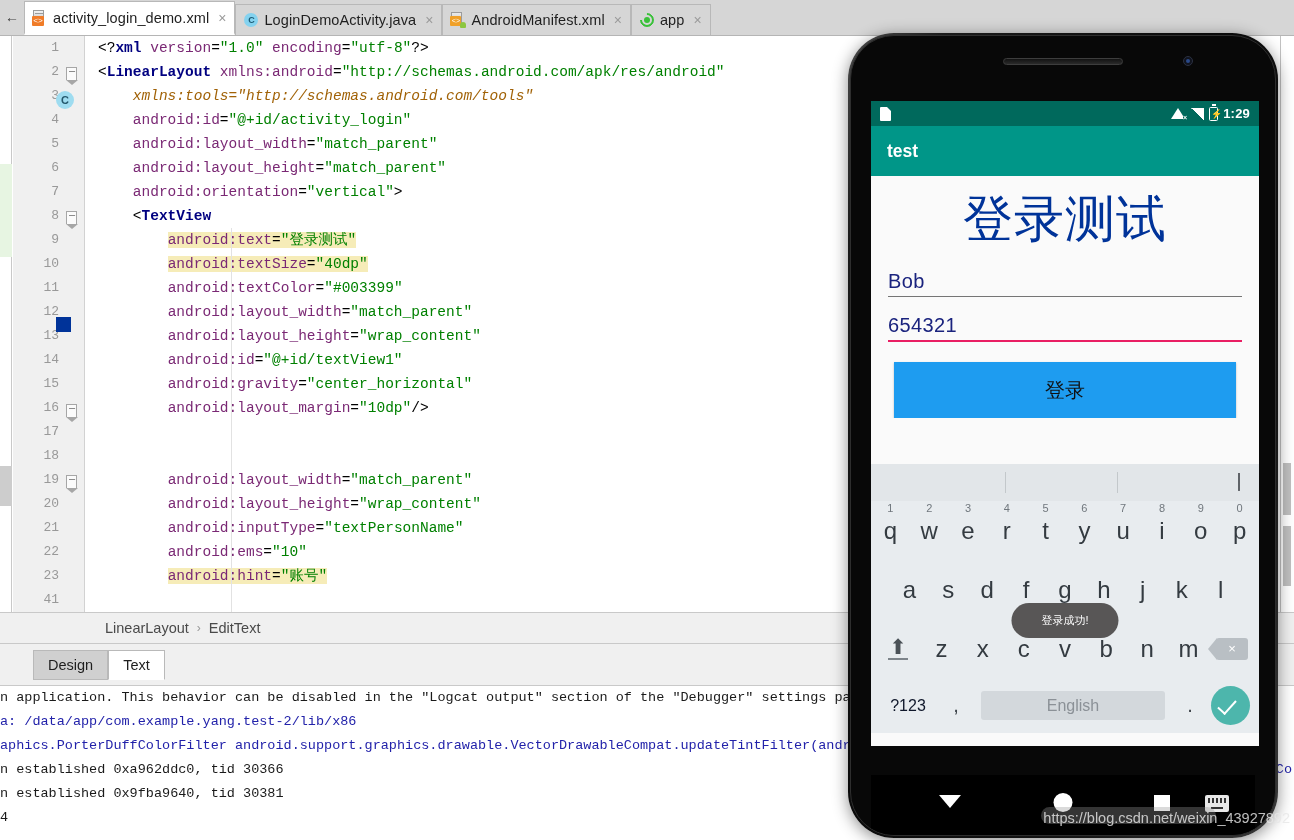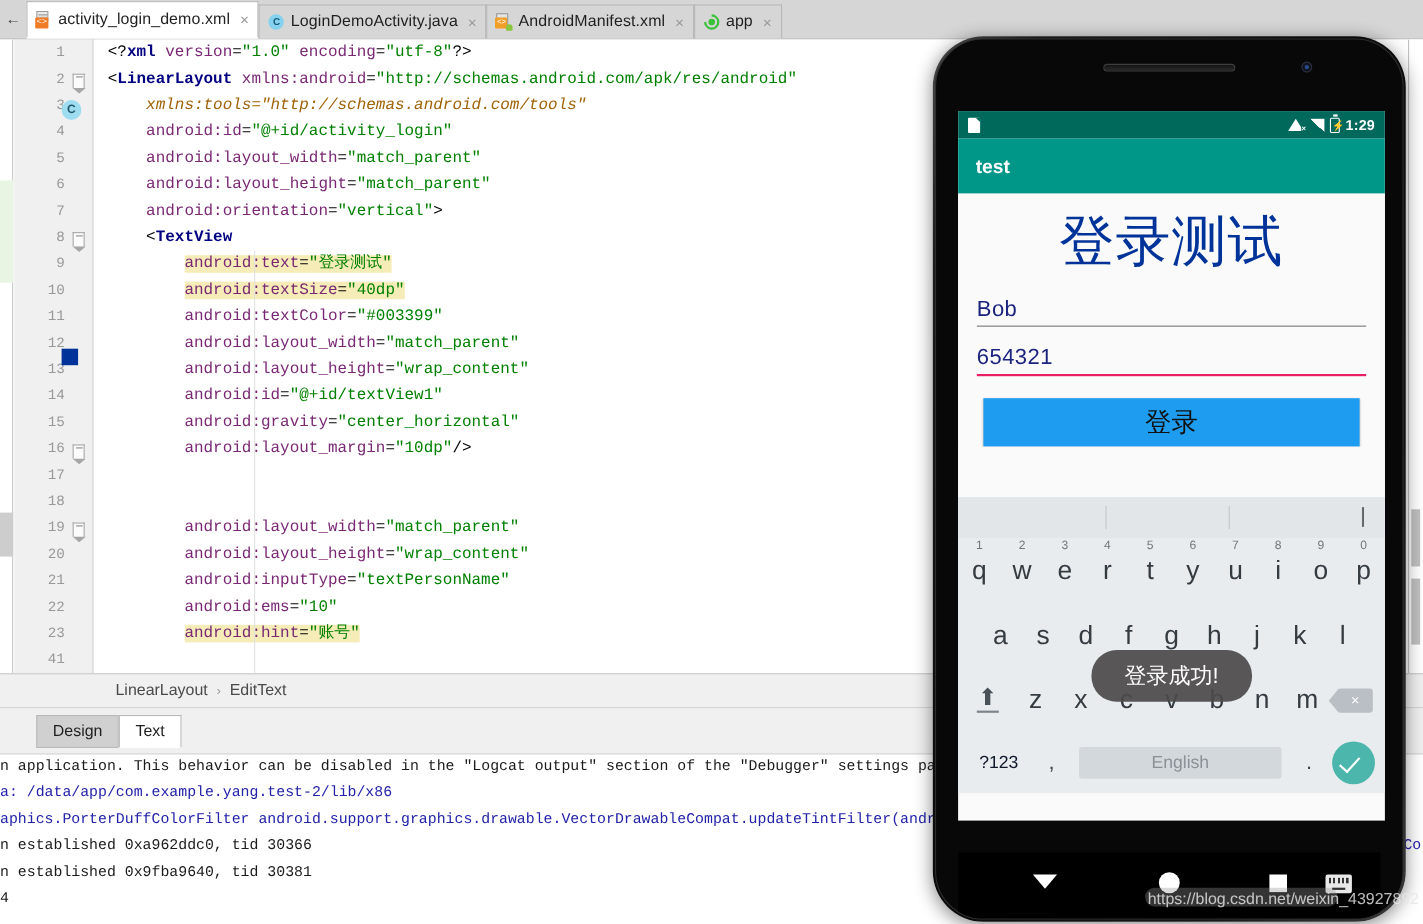--- a/index.html
+++ b/index.html
@@ -265,22 +265,22 @@
     line-height:1.05; letter-spacing:1px;
   }
   .field {
     margin-top:12px; padding-bottom:5px; position:relative;
   }
   .field .val { font-size:20px; color:#1a237e; letter-spacing:.4px; }
   .field .val.num { color:#1a237e; font-family:"Liberation Sans", sans-serif; }
   .underline { height:1.5px; background:#757575; margin-top:3px; }
   .underline.focused { height:2px; background:#e91e63; }
   .login-btn {
-    margin-top:15px; margin-left:6px; margin-right:6px; height:44px;
-    background:#1e9cf0; color:#111; font-size:24px;
+    margin-top:15px; margin-left:6px; margin-right:6px; height:56px;
+    background:#1e9cf0; color:#111; font-size:20px;
     display:flex; align-items:center; justify-content:center;
     box-shadow:0 1px 2px rgba(0,0,0,.25);
   }
   .content-pad { height:46px; background:#fafafa; }
 
   
   .kb { background:#e8ecef; }
   .kb-sugg {
     height:37px; background:#e2e6e9; display:flex; align-items:center;
     position:relative;
@@ -340,21 +340,21 @@
   }
   .kenter .circ:after{
     content:""; position:absolute; left:11px; top:10px; width:8px; height:16px;
     border-right:2.6px solid #fff; border-bottom:2.6px solid #fff;
     transform:rotate(42deg);
   }
   .toast {
     position:absolute; left:50%; transform:translateX(-50%);
     bottom:108px;
     background:rgba(76,74,74,.93); color:#fff;
-    padding:10px 30px; border-radius:23px; font-size:20px; white-space:nowrap;
+    padding:10px 30px; border-radius:23px; font-size:11px; white-space:nowrap;
     z-index:5;
   }
 
   .navbar {
     position:absolute; left:20px; right:20px; bottom:0; height:60px; background:#000;
     display:flex; align-items:center;
   }
   .nav-back { position:absolute; left:68px; top:20px; }
   .nav-tri {
     border-left:11px solid transparent; border-right:11px solid transparent;

